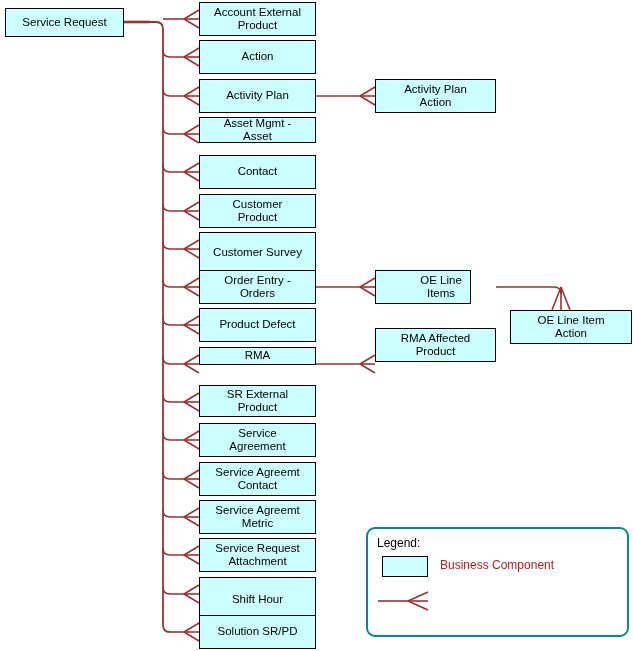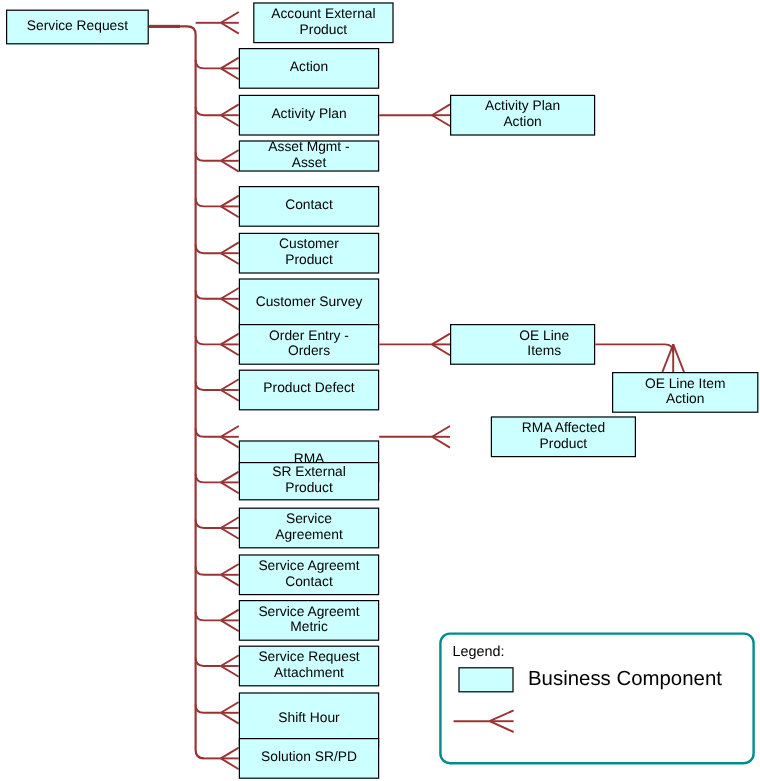--- a/index.html
+++ b/index.html
@@ -8,21 +8,21 @@
   #diagram{position:absolute;left:0;top:0;width:633px;height:651px;}
   .node{position:absolute;box-sizing:border-box;background:#ccffff;
         border:1px solid #000000;display:flex;align-items:center;
         justify-content:center;text-align:center;font-size:11.5px;
         line-height:13.5px;color:#000000;white-space:pre-line;}
   .legend-box{position:absolute;box-sizing:border-box;background:#ffffff;
         border:2px solid #008c8c;border-radius:9px;}
   .legend-title{position:absolute;font-size:12px;color:#000;}
   .legend-swatch{position:absolute;box-sizing:border-box;background:#ccffff;
         border:1px solid #000;}
-  .legend-text{position:absolute;font-size:17px;color:#000000;line-height:15px;
+  .legend-text{position:absolute;font-size:12px;color:#b91c1c;line-height:15px;
         white-space:pre-line;}
   svg{position:absolute;left:0;top:0;width:633px;height:651px;
       pointer-events:none;overflow:visible;}
 </style>
 </head>
 <body>
 
 <div id="diagram">
 
   <svg aria-hidden="true">
@@ -111,51 +111,51 @@
         <line x1="360" y1="364" x2="375" y2="373"></line>
         <path d="M496,287 H554 Q561,287 561,294 V287"></path>
         <line x1="561" y1="287" x2="552" y2="310"></line>
         <line x1="561" y1="287" x2="561" y2="310"></line>
         <line x1="561" y1="287" x2="570" y2="310"></line>
       </g>
   </svg>
 
   <div id="nodes">
       <div class="node" style="left: 5px; top: 8px; width: 119px; height: 29px;">Service Request</div>
-      <div class="node" style="left: 199px; top: 2px; width: 117px; height: 34px; margin-left: 12px;">Account External
+      <div class="node" style="left: 199px; top: 2px; width: 117px; height: 34px;">Account External
 Product</div>
       <div class="node" style="left: 199px; top: 40px; width: 117px; height: 34px;">Action</div>
       <div class="node" style="left: 199px; top: 79px; width: 117px; height: 34px;">Activity Plan</div>
       <div class="node" style="left: 199px; top: 117px; width: 117px; height: 26px;">Asset Mgmt -
 Asset</div>
       <div class="node" style="left: 199px; top: 155px; width: 117px; height: 34px;">Contact</div>
       <div class="node" style="left: 199px; top: 194px; width: 117px; height: 34px;">Customer
 Product</div>
       <div class="node" style="left: 199px; top: 232px; width: 117px; height: 42px;">Customer Survey</div>
       <div class="node" style="left: 199px; top: 270px; width: 117px; height: 34px;">Order Entry -
 Orders</div>
       <div class="node" style="left: 199px; top: 308px; width: 117px; height: 34px;">Product Defect</div>
-      <div class="node" style="left: 199px; top: 367px; width: 117px; height: 34px;">RMA</div>
+      <div class="node" style="left: 199px; top: 347px; width: 117px; height: 18px;">RMA</div>
       <div class="node" style="left: 199px; top: 385px; width: 117px; height: 32px;">SR External
 Product</div>
       <div class="node" style="left: 199px; top: 423px; width: 117px; height: 34px;">Service
 Agreement</div>
       <div class="node" style="left: 199px; top: 462px; width: 117px; height: 34px;">Service Agreemt
 Contact</div>
       <div class="node" style="left: 199px; top: 500px; width: 117px; height: 34px;">Service Agreemt
 Metric</div>
       <div class="node" style="left: 199px; top: 538px; width: 117px; height: 34px;">Service Request
 Attachment</div>
       <div class="node" style="left: 199px; top: 577px; width: 117px; height: 46px;">Shift Hour</div>
       <div class="node" style="left: 199px; top: 615px; width: 117px; height: 34px;">Solution SR/PD</div>
       <div class="node" style="left: 375px; top: 79px; width: 121px; height: 34px;">Activity Plan
 Action</div>
-      <div class="node" style="left: 375px; top: 270px; width: 121px; height: 34px; padding-left: 36px;">OE Line
+      <div class="node" style="left: 375px; top: 270px; width: 96px; height: 34px; padding-left: 36px;">OE Line
 Items</div>
-      <div class="node" style="left: 375px; top: 347px; width: 121px; height: 34px; margin-left: 34px;">RMA Affected
+      <div class="node" style="left: 375px; top: 328px; width: 121px; height: 34px;">RMA Affected
 Product</div>
       <div class="node" style="left: 510px; top: 310px; width: 122px; height: 34px;">OE Line Item
 Action</div>
     </div>
 
   <div class="legend-box" style="left:366px;top:527px;width:263px;height:110px;"></div>
   <div class="legend-title" style="left:377px;top:536px;">Legend:</div>
   <div class="legend-swatch" style="left:382px;top:556px;width:46px;height:21px;"></div>
   <div class="legend-text" style="left:440px;top:558px;">Business Component</div>
   <svg style="left:0;top:0;" aria-hidden="true">

